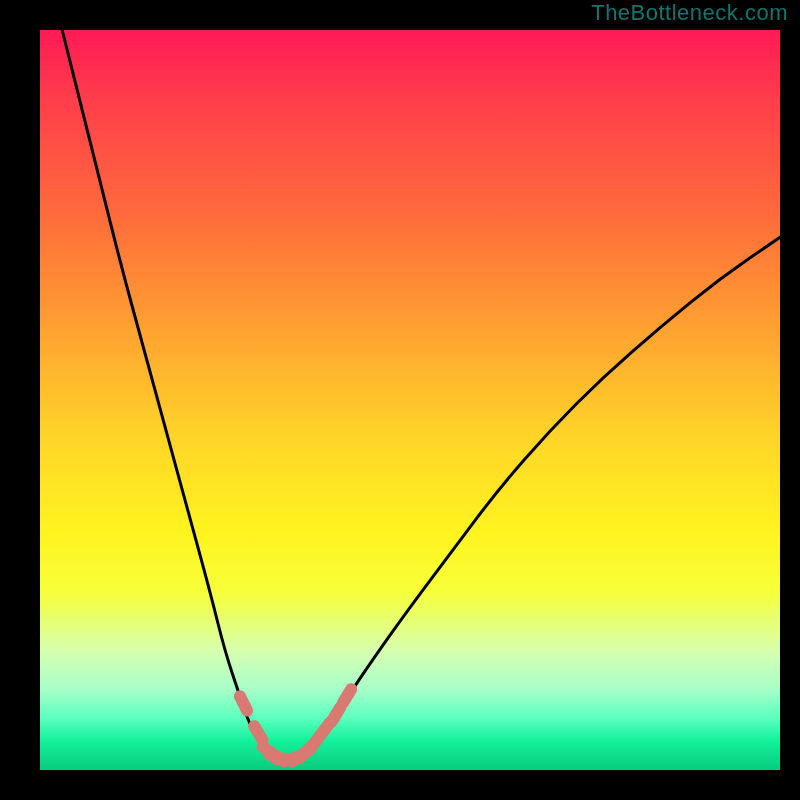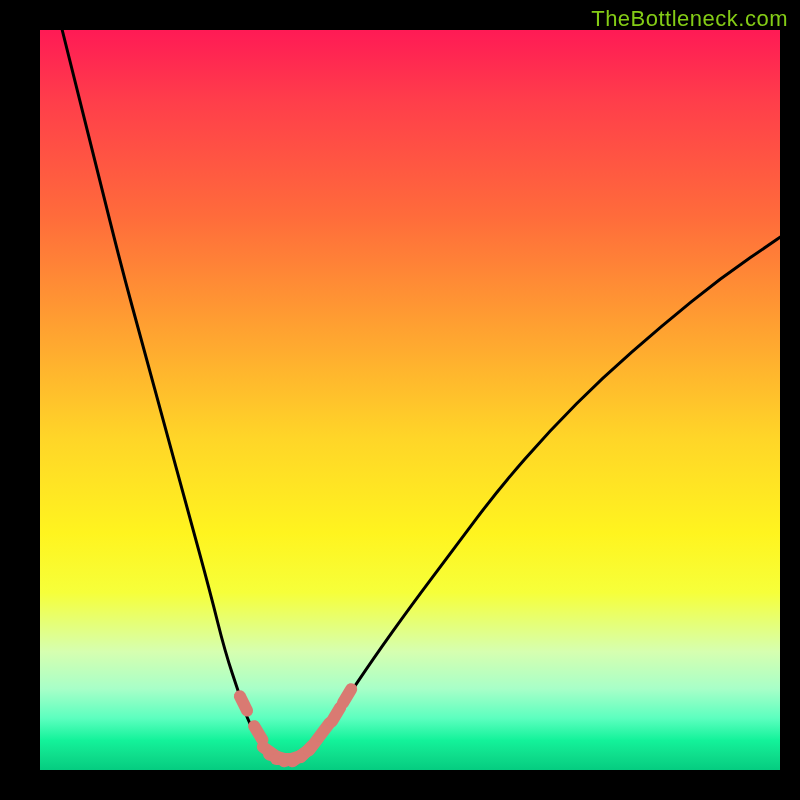--- a/index.html
+++ b/index.html
@@ -38,23 +38,23 @@
       #d6ffb0 84%,
       #a8ffc8 89%,
       #5cffbf 93%,
       #13f29a 96%,
       #0fde8c 98%,
       #05cc80 100%
     );
   }
   .watermark {
     position: absolute;
-    top: 6px;
+    top: 0;
     right: 12px;
-    color: #84cc16;
+    color: #0f766e;
     font-size: 22px;
     font-weight: 500;
     letter-spacing: 0.5px;
     user-select: none;
   }
   svg.curve {
     position: absolute;
     left: 0;
     top: 0;
     width: 740px;

